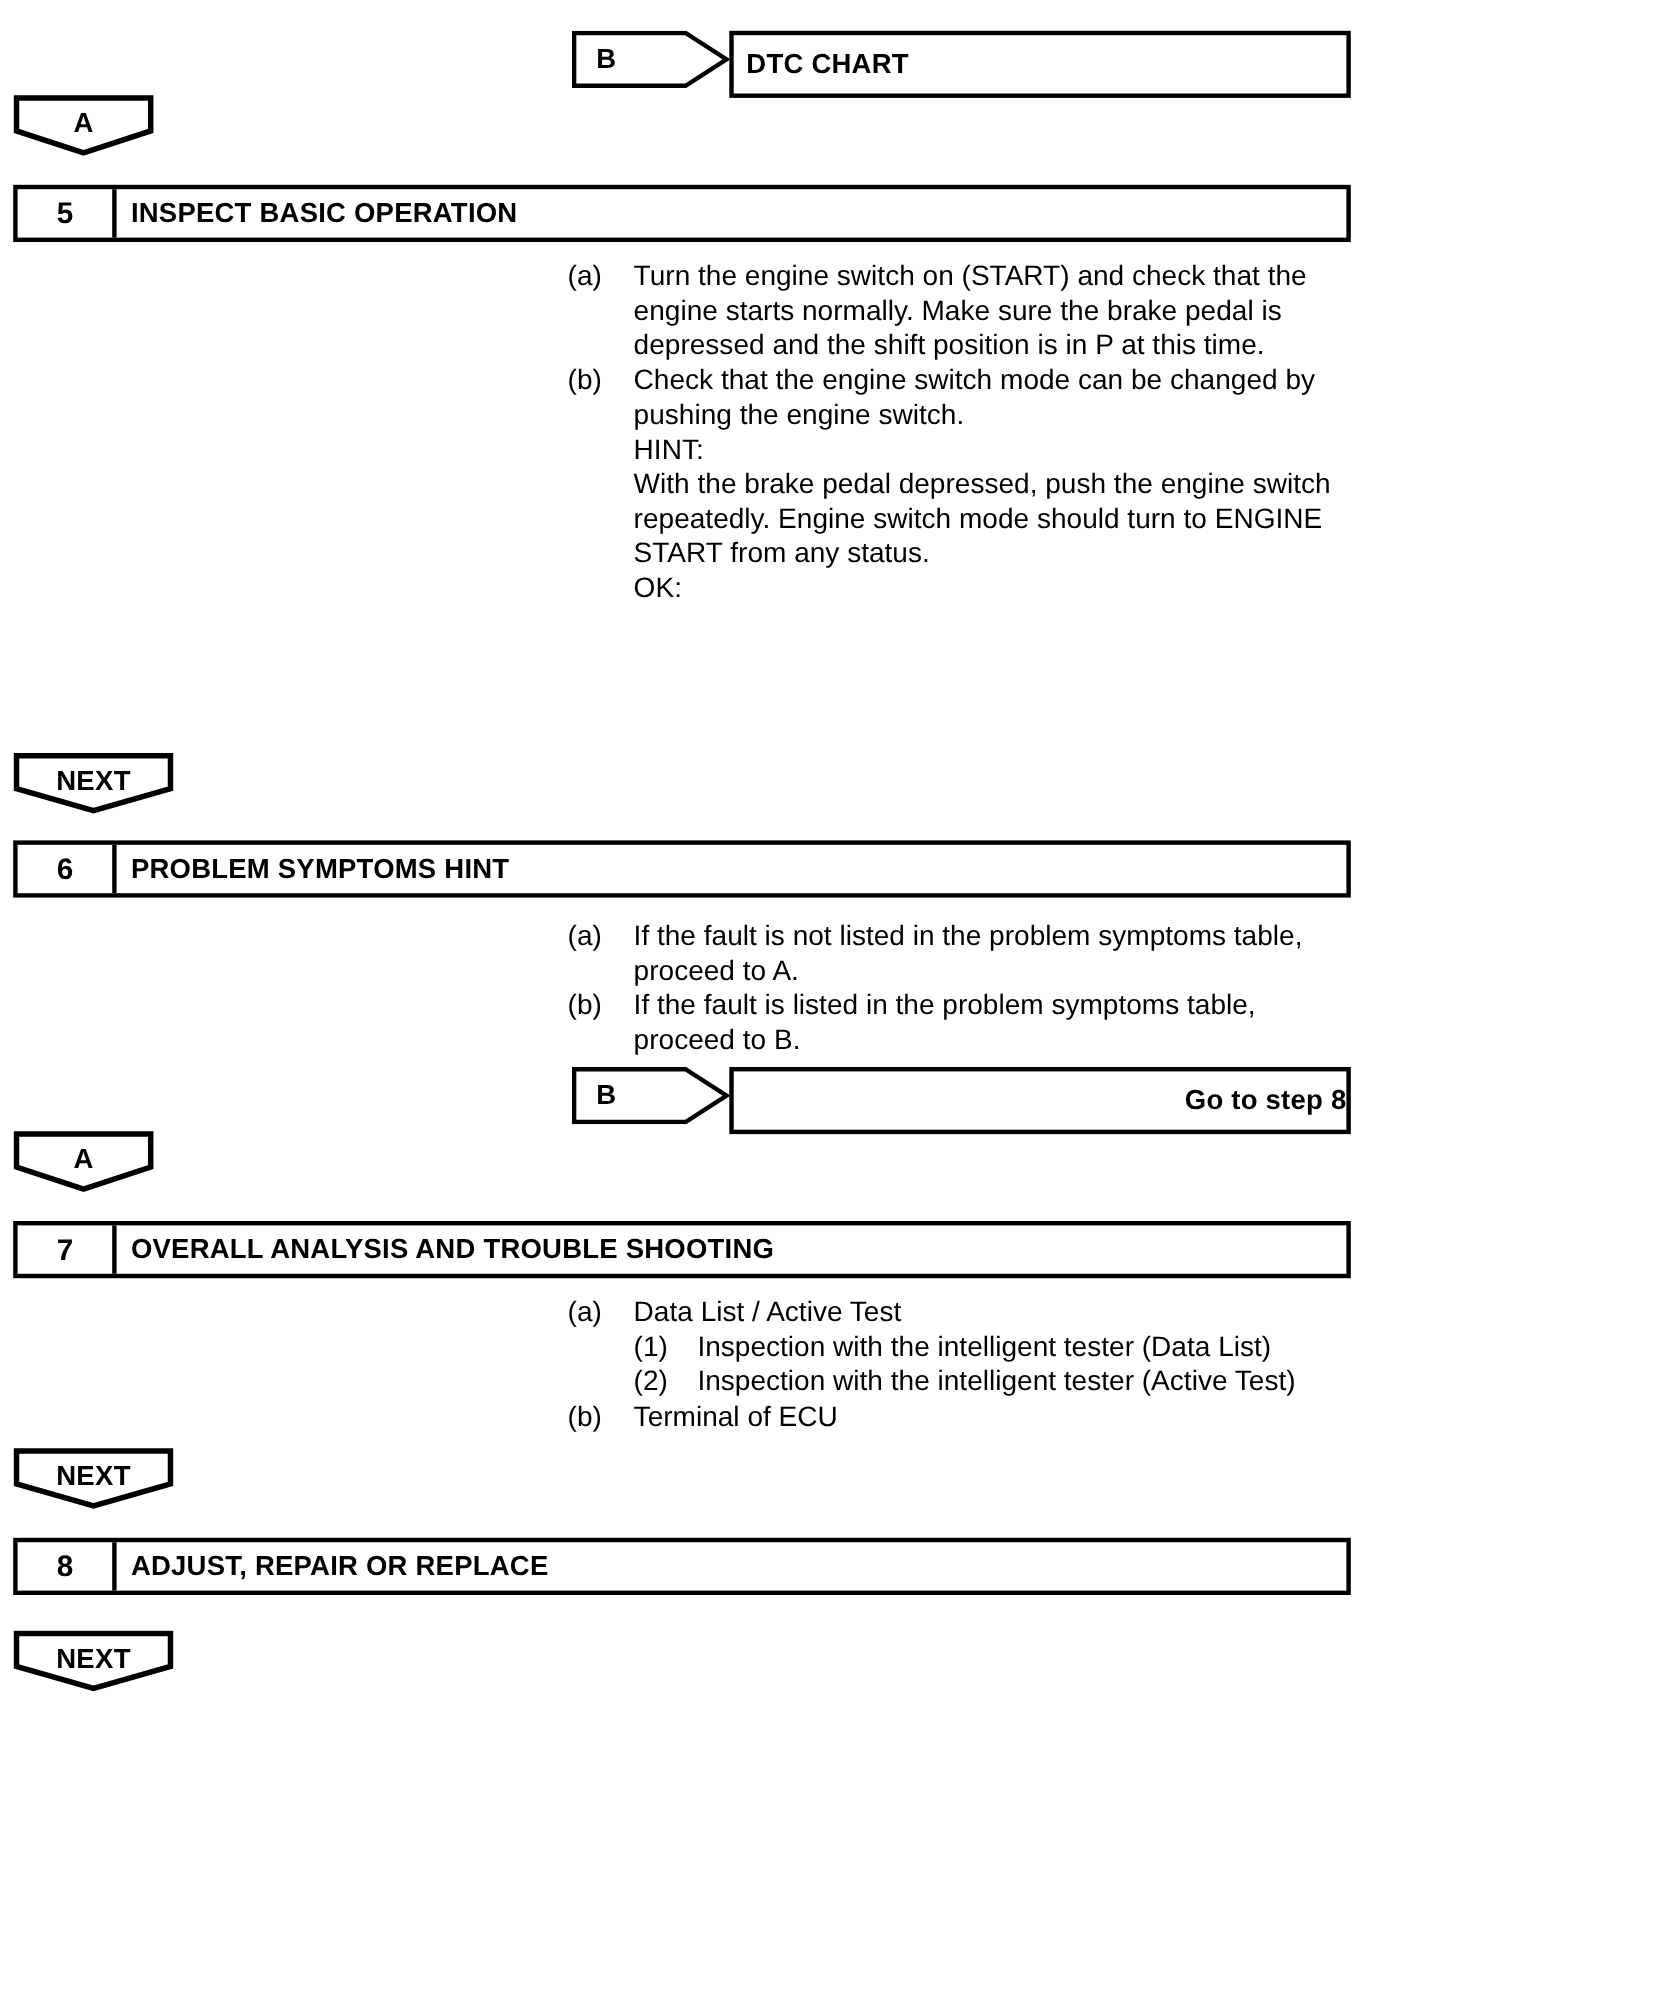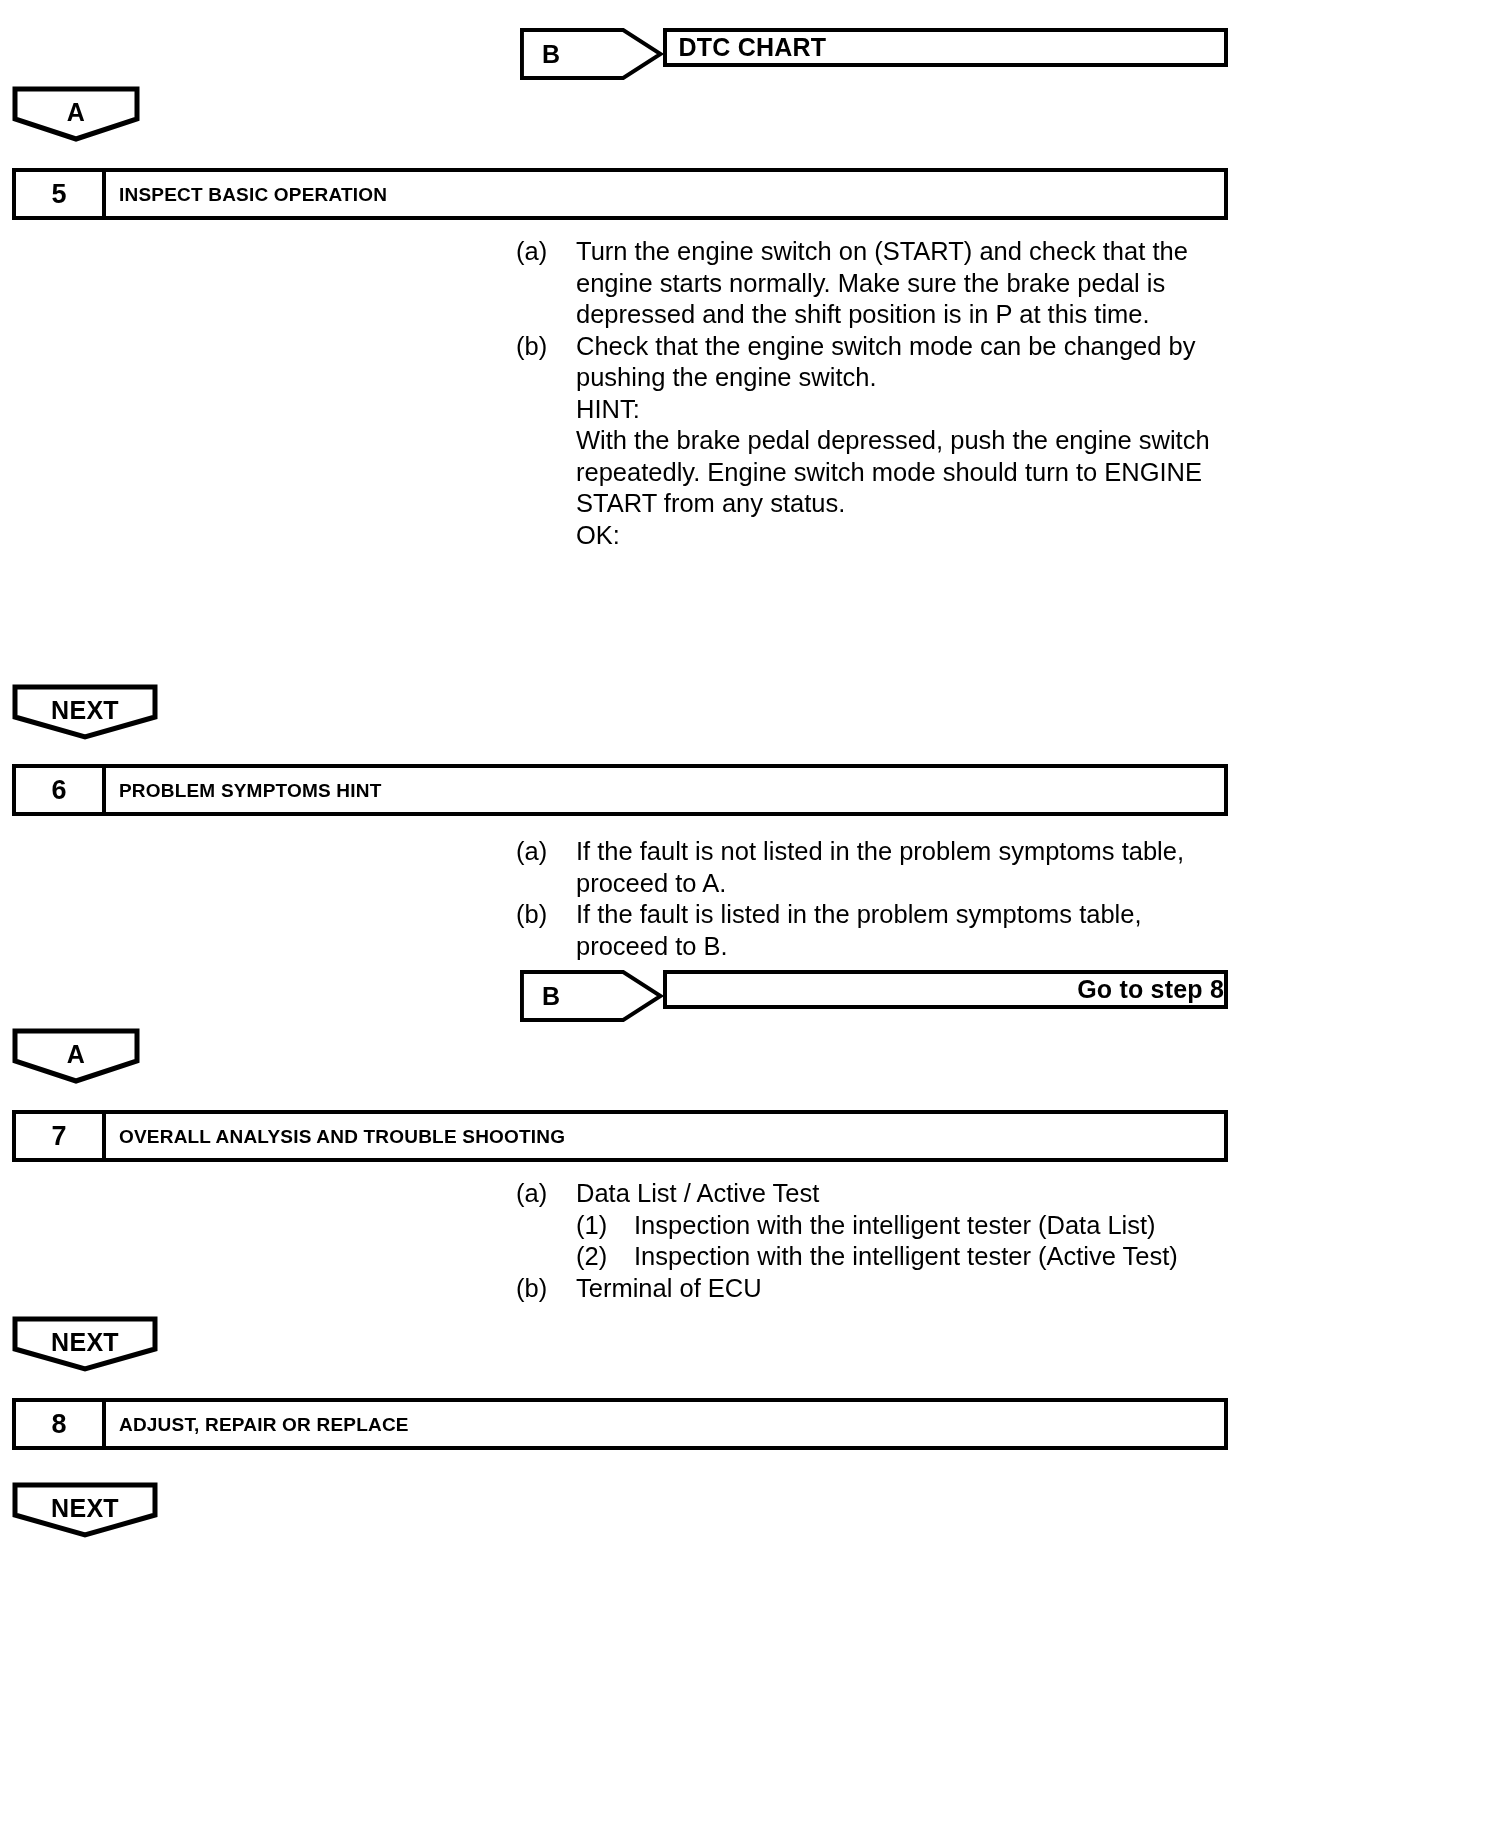--- a/index.html
+++ b/index.html
@@ -51,21 +51,21 @@
     font-weight: bold;
     letter-spacing: 0.2px;
     line-height: 1;
   }
   .jump-box {
     border: 4px solid #000;
     box-sizing: border-box;
     display: flex;
     align-items: center;
     padding-left: 12px;
-    height: 39px;
+    height: 61px;
   }
   .jump-box-label {
     font-size: 25px;
     font-weight: bold;
     letter-spacing: 0.2px;
     line-height: 1;
   }
 
   
   .pent {
@@ -103,21 +103,21 @@
     font-size: 27px;
     font-weight: bold;
     line-height: 1;
     box-sizing: border-box;
   }
   .step-title {
     flex: 1;
     display: flex;
     align-items: center;
     padding-left: 13px;
-    font-size: 19px;
+    font-size: 25px;
     font-weight: bold;
     letter-spacing: 0.2px;
     line-height: 1;
     box-sizing: border-box;
   }
 
   
   .body-block {
     position: absolute;
     font-size: 25.5px;

